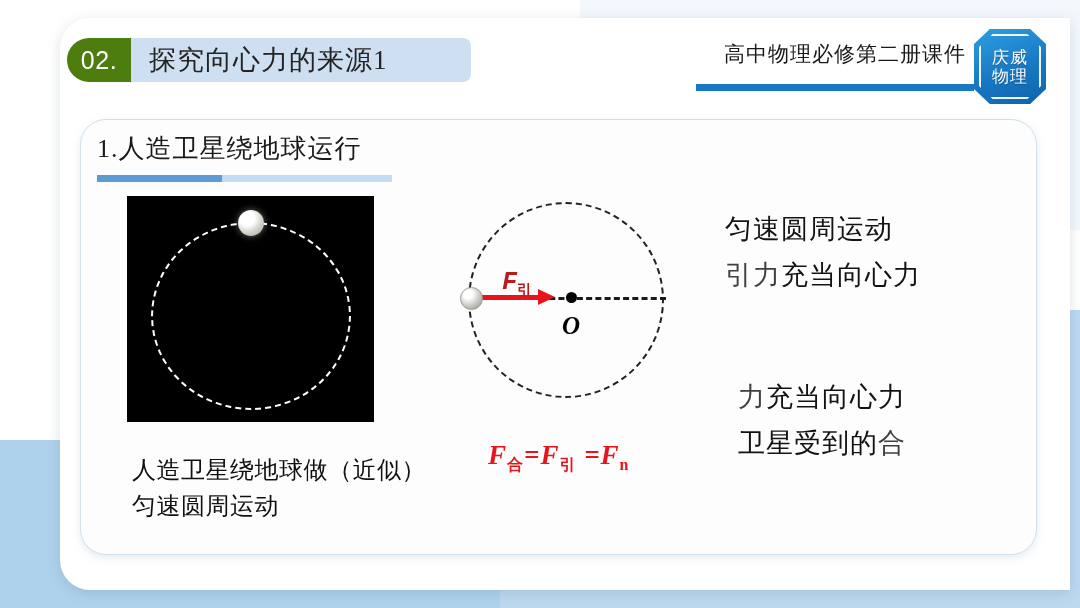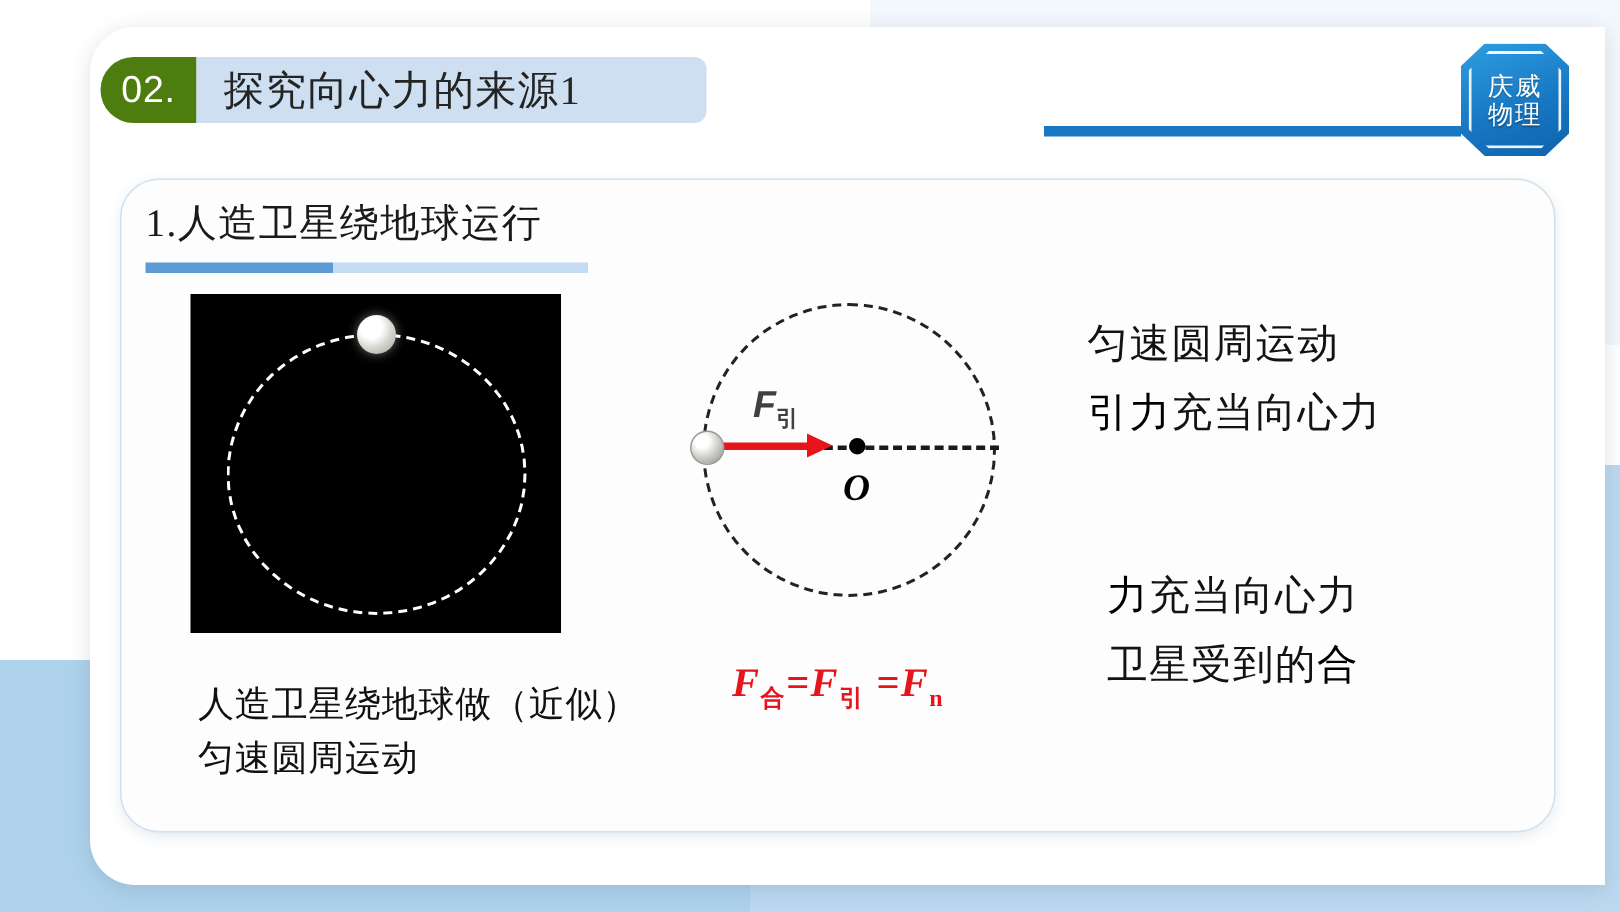--- a/index.html
+++ b/index.html
@@ -153,23 +153,23 @@
     border:1px solid #9a9a95;
   }
   .dg-arrow-line{
     position:absolute;left:34px;top:107px;width:68px;height:5px;background:#e8141c;
   }
   .dg-arrow-head{
     position:absolute;left:98px;top:101px;width:0;height:0;
     border-left:17px solid #e8141c;border-top:8px solid transparent;border-bottom:8px solid transparent;
   }
   .dg-flabel{
-    position:absolute;left:62px;top:68px;color:#404040;font-size:25px;
+    position:absolute;left:62px;top:80px;color:#b91c1c;font-size:25px;
     font-style:italic;font-weight:bold;
-    font-family:Liberation Sans, sans-serif;
+    font-family:Liberation Mono, monospace;
   }
   .dg-flabel sub{font-size:15px;font-style:normal;font-weight:bold;}
   .dg-olabel{
     position:absolute;left:122px;top:124px;color:#000000;font-size:25px;
     font-style:italic;font-weight:bold;
     font-family:"Liberation Serif","DejaVu Serif",serif;
   }
 
   .formula{
     position:absolute;left:488px;top:440px;color:#e8141c;font-size:27px;
@@ -182,21 +182,21 @@
   .rt1{
     position:absolute;left:725px;top:206px;width:250px;
     font-size:27px;line-height:46px;color:#131313;letter-spacing:1px;
     font-family:"Liberation Serif","DejaVu Serif",serif;
   }
   .rt2{
     position:absolute;left:738px;top:374px;width:250px;
     font-size:27px;line-height:46px;color:#131313;letter-spacing:1px;
     font-family:"Liberation Serif","DejaVu Serif",serif;
   }
-  .hl{color:#000000;}
+  .hl{color:#404040;}
 
   .watermark{
     position:absolute;right:22px;bottom:14px;color:#b9bcbf;font-size:19px;letter-spacing:2px;
     font-family:"Liberation Serif","DejaVu Serif",serif;
   }
 </style>
 </head>
 <body>
 
 <div id="slide">
@@ -205,20 +205,21 @@
   <div class="bg-blue-band"></div>
   <div class="bg-blue-band2"></div>
   <div class="bg-white-sweep"></div>
 
   <div class="card-outer"></div>
 
   <div class="badge-02">02.</div>
   <div class="title-bar">探究向心力的来源1</div>
 
   <div class="hdr-right">
+    <div class="hdr-right-text">高中物理必修第二册课件</div>
     <div class="hdr-rule"></div>
     <div class="logo">
       <div class="logo-inner"></div>
       <div class="logo-l1">庆威</div>
       <div class="logo-l2">物理</div>
     </div>
   </div>
 
   <div class="panel"></div>
 

